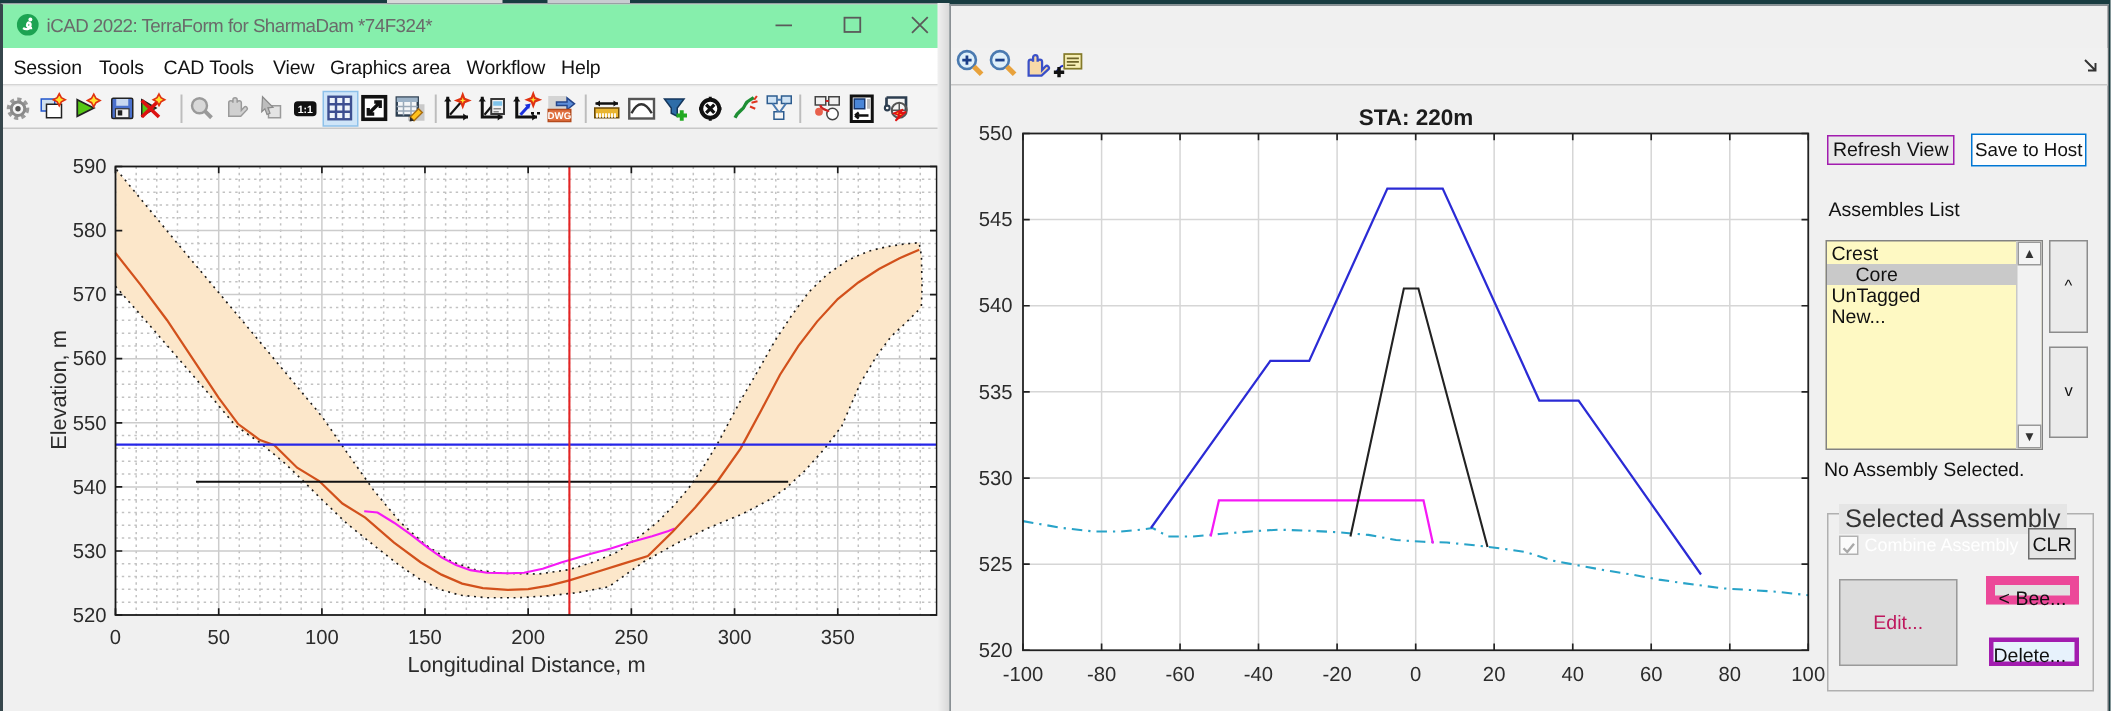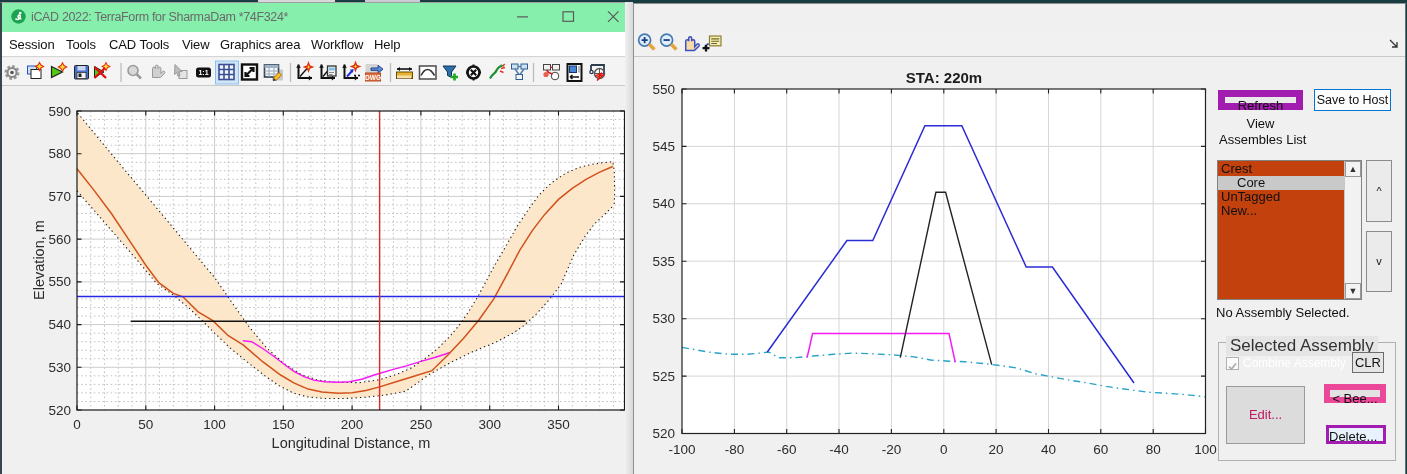--- a/index.html
+++ b/index.html
@@ -275,24 +275,24 @@
 <text x="675.0" y="438.0" font-size="13.5" fill="#2b2b2b" text-anchor="end">520</text>
 <text x="675.0" y="380.6" font-size="13.5" fill="#2b2b2b" text-anchor="end">525</text>
 <text x="675.0" y="323.2" font-size="13.5" fill="#2b2b2b" text-anchor="end">530</text>
 <text x="675.0" y="265.8" font-size="13.5" fill="#2b2b2b" text-anchor="end">535</text>
 <text x="675.0" y="208.3" font-size="13.5" fill="#2b2b2b" text-anchor="end">540</text>
 <text x="675.0" y="150.9" font-size="13.5" fill="#2b2b2b" text-anchor="end">545</text>
 <text x="675.0" y="93.5" font-size="13.5" fill="#2b2b2b" text-anchor="end">550</text>
 <text x="944" y="83" font-size="15" font-weight="bold" fill="#1c1c1c" text-anchor="middle">STA: 220m</text>
 </svg>
 
-<div class="abs" style="left:1218px;top:90px;width:85px;height:20px;background:#e9e9e9;border:7px solid #a21caf;font-size:13px;color:#111;text-align:center;line-height:18px">Refresh View</div>
+<div class="abs" style="left:1218px;top:90px;width:85px;height:20px;background:#e9e9e9;border:1px solid #a21caf;font-size:13px;color:#111;text-align:center;line-height:18px">Refresh View</div>
 <div class="abs" style="left:1314px;top:89px;width:77px;height:22px;background:#fdfdfd;border:1px solid #0077d4;font-size:12.5px;color:#111;text-align:center;line-height:20px">Save to Host</div>
 <div class="abs" style="left:1219px;top:132px;font-size:13px;color:#111">Assembles List</div>
-<div class="abs" style="left:1217px;top:160px;width:145px;height:140px;background:#c2410c;border:1px solid #828282;font-size:13px;color:#111;">
+<div class="abs" style="left:1217px;top:160px;width:145px;height:140px;background:#fef9c3;border:1px solid #828282;font-size:13px;color:#111;">
   <div style="padding:1px 0 0 3px;line-height:14px">Crest</div>
   <div style="background:#c9c9c9;padding:0 0 0 19px;line-height:14px;width:126px">Core</div>
   <div style="padding:0 0 0 3px;line-height:14px">UnTagged</div>
   <div style="padding:0 0 0 3px;line-height:14px">New...</div>
 </div>
 
 <div class="abs" style="left:1344px;top:161px;width:17px;height:138px;background:#f2f2f2;border-left:1px solid #c8c8c8">
   <div style="position:absolute;left:0;top:0;width:16px;height:16px;border:1px solid #999;background:#f4f4f4;font-size:9px;color:#333;text-align:center;line-height:14px">▲</div>
   <div style="position:absolute;left:0;bottom:0;width:16px;height:16px;border:1px solid #999;background:#f4f4f4;font-size:9px;color:#333;text-align:center;line-height:14px">▼</div>
 </div>

